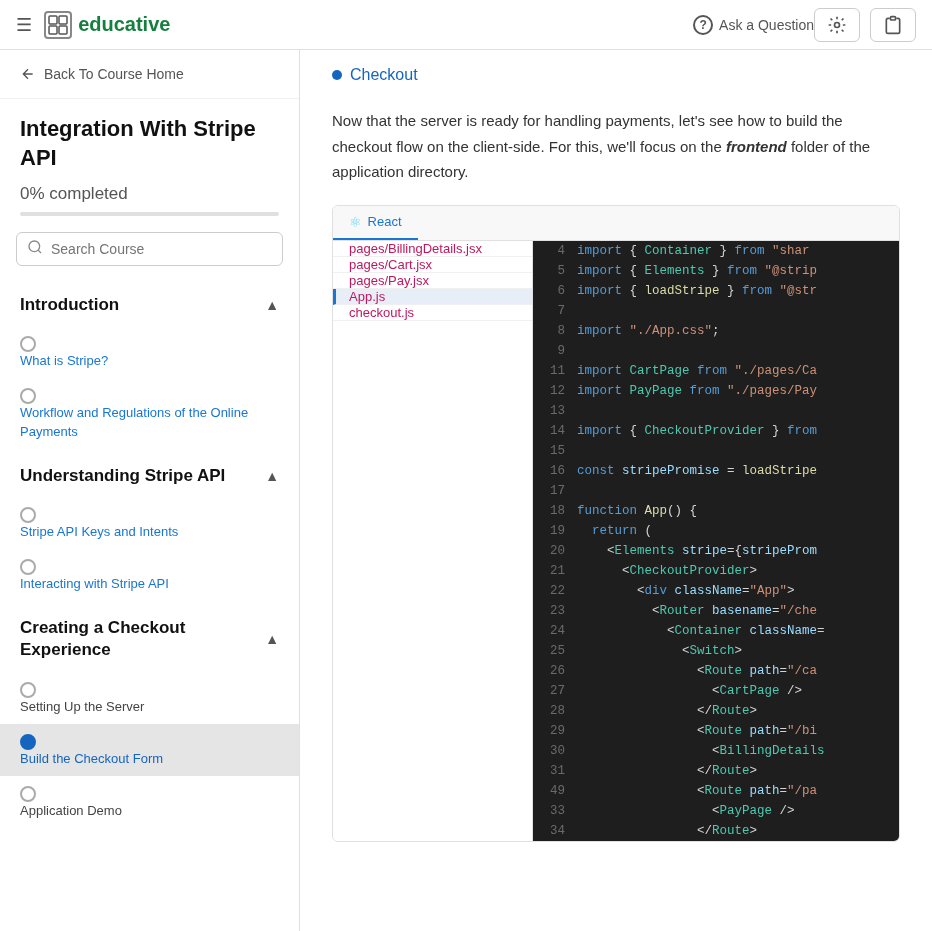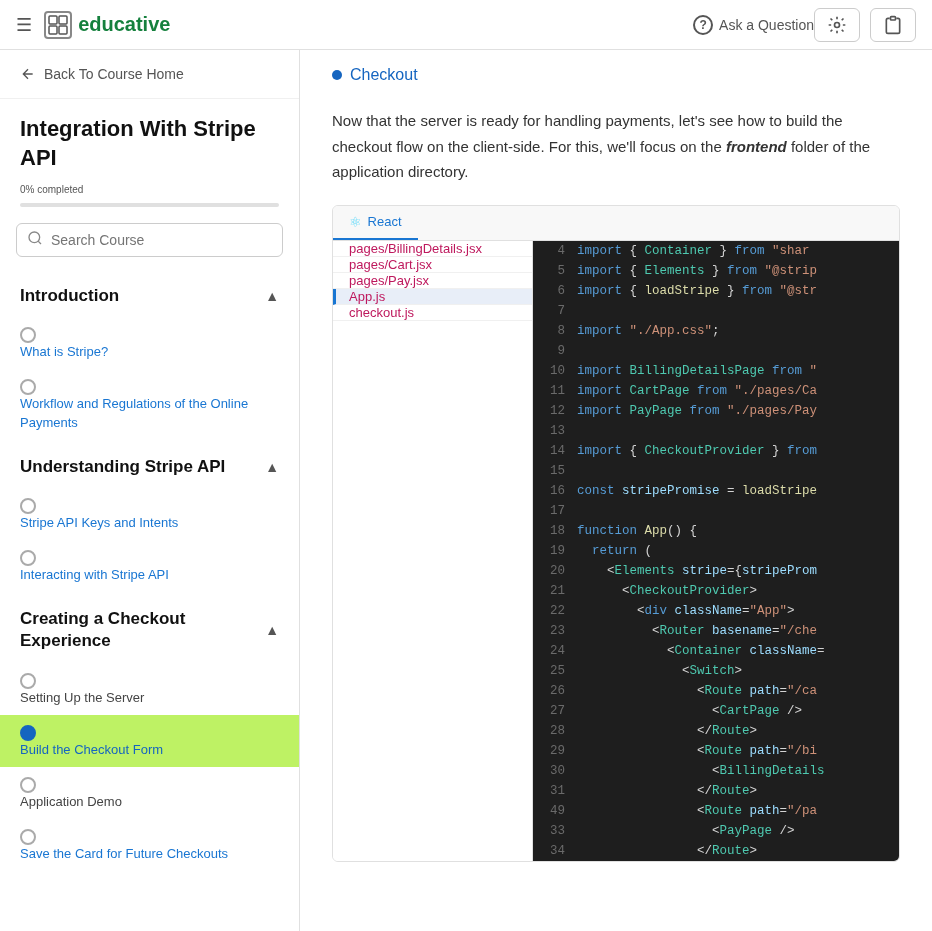--- a/index.html
+++ b/index.html
@@ -24,21 +24,21 @@
     .layout { display: flex; margin-top: 50px; height: calc(931px - 50px); }
 
     
     .sidebar {
       width: 300px; min-width: 300px; border-right: 1px solid #e0e0e0;
       overflow-y: auto; background: #fff; padding: 0;
       display: flex; flex-direction: column;
     }
     .back-link { display: flex; align-items: center; gap: 8px; padding: 16px 20px; color: #555; font-size: 14px; cursor: pointer; border-bottom: 1px solid #f0f0f0; }
     .course-title { padding: 16px 20px 8px; font-size: 22px; font-weight: 700; line-height: 1.3; color: #111; }
-    .progress-text { padding: 4px 20px; font-size: 10px; color: #555; }
+    .progress-text { padding: 4px 20px; font-size: 17px; color: #555; }
     .progress-bar-container { padding: 4px 20px 12px; }
     .progress-bar-bg { height: 4px; background: #e0e0e0; border-radius: 2px; }
     .progress-bar-fill { height: 100%; background: #4caf50; border-radius: 2px; }
 
     
     .search-box { margin: 4px 16px 12px; display: flex; align-items: center; border: 1px solid #ccc; border-radius: 6px; padding: 6px 10px; gap: 8px; }
     .search-icon { color: #888; font-size: 16px; }
     .search-input { border: none; outline: none; font-size: 14px; color: #888; width: 100%; background: transparent; }
 
     
@@ -48,21 +48,21 @@
     .chevron { font-size: 14px; color: #555; transition: transform 0.2s; }
     .chevron.up { transform: rotate(0deg); }
 
     .lesson-item { display: flex; align-items: flex-start; padding: 8px 20px 8px 20px; cursor: pointer; flex-direction: column; }
     .lesson-dot { width: 16px; height: 16px; border-radius: 50%; border: 2px solid #aaa; background: #fff; flex-shrink: 0; margin-top: 2px; }
     .lesson-dot.active { background: #1565c0; border-color: #1565c0; }
     .lesson-label { font-size: 13px; color: #1976d2; line-height: 1.4; }
     .lesson-label.active { color: #1565c0; font-weight: 500; }
     .lesson-label.dark { color: #444; }
 
-    .section-active-row { background: #bef264; justify-content: center; }
+    .section-active-row { background: #e5e5e5; justify-content: center; }
 
     
     .sidebar-content::-webkit-scrollbar { width: 6px; }
     .sidebar-content::-webkit-scrollbar-thumb { background: #ccc; border-radius: 3px; }
 
     
     .main-content { flex: 1; overflow-y: auto; padding: 0 32px 32px; }
 
     
     .bullet-item { display: flex; align-items: center; gap: 8px; margin: 8px 0; font-size: 16px; color: #1565c0; font-weight: 500; padding: 4px 0; }
@@ -199,24 +199,20 @@
         <span class="lesson-label dark">Setting Up the Server</span>
       </div>
       <div class="lesson-item section-active-row">
         <div class="lesson-dot active"></div>
         <span class="lesson-label active">Build the Checkout Form</span>
       </div>
       <div class="lesson-item">
         <div class="lesson-dot"></div>
         <span class="lesson-label dark">Application Demo</span>
       </div>
-      <div class="lesson-item">
-        <div class="lesson-dot"></div>
-        <span class="lesson-label">Save the Card for Future Checkouts</span>
-      </div>
     </div>
   </aside>
 
   <main class="main-content">
 
     <div style="margin: 12px 0;">
       <div class="bullet-item">
         <div class="bullet-circle"></div>
         <span>Checkout</span>
       </div>
@@ -263,24 +259,20 @@
               </div>
             <div class="code-line">
                 <span class="line-num">8</span>
                 <span class="line-code"><span class="kw">import</span> <span class="str">"./App.css"</span>;</span>
               </div>
             <div class="code-line">
                 <span class="line-num">9</span>
                 <span class="line-code"></span>
               </div>
             <div class="code-line">
-                <span class="line-num">10</span>
-                <span class="line-code"><span class="kw">import</span> <span class="cls">BillingDetailsPage</span> <span class="kw">from</span> <span class="str">"</span></span>
-              </div>
-            <div class="code-line">
                 <span class="line-num">11</span>
                 <span class="line-code"><span class="kw">import</span> <span class="cls">CartPage</span> <span class="kw">from</span> <span class="str">"./pages/Ca</span></span>
               </div>
             <div class="code-line">
                 <span class="line-num">12</span>
                 <span class="line-code"><span class="kw">import</span> <span class="cls">PayPage</span> <span class="kw">from</span> <span class="str">"./pages/Pay</span></span>
               </div>
             <div class="code-line">
                 <span class="line-num">13</span>
                 <span class="line-code"></span>

